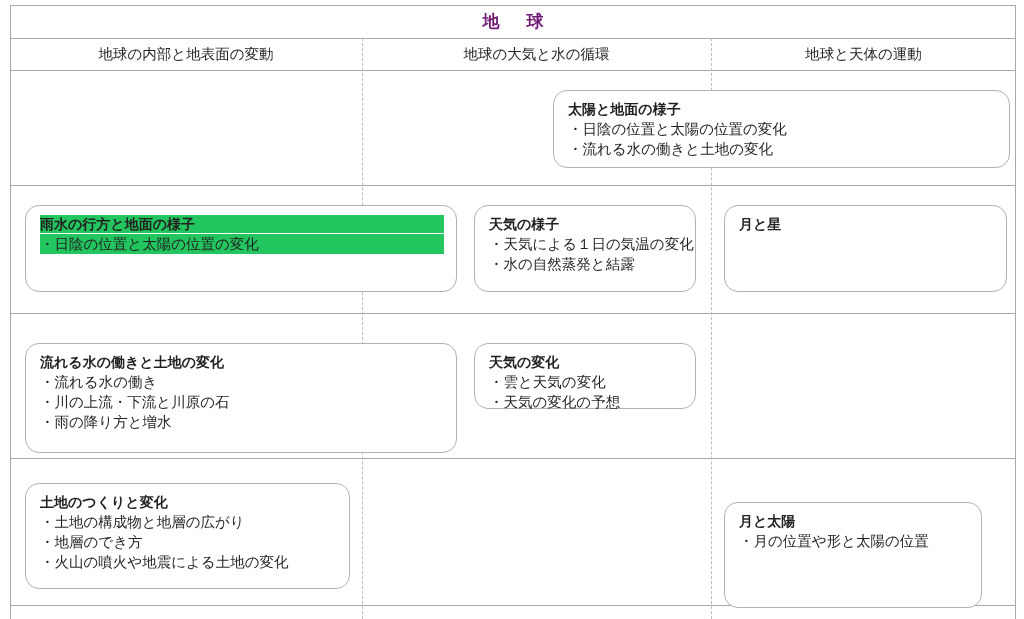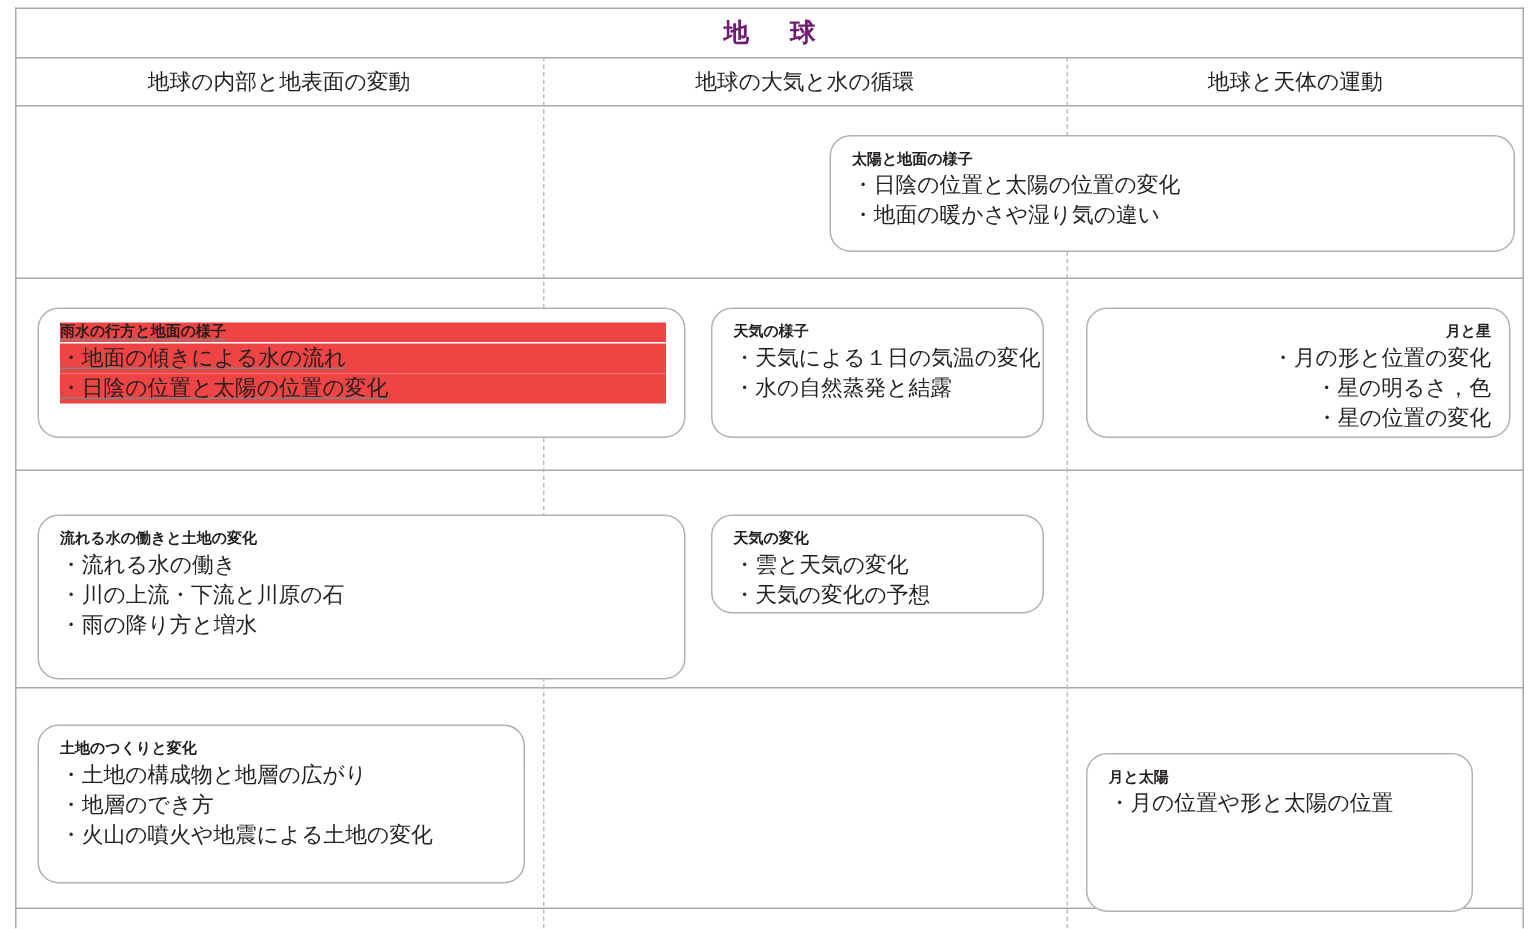--- a/index.html
+++ b/index.html
@@ -97,21 +97,21 @@
   
   .box {
     position: absolute;
     box-sizing: border-box;
     border: 1.5px solid #b0b2b5;
     border-radius: 14px;
     background: #ffffff;
     padding: 9px 12px 8px 14px;
   }
   .box .box-title {
-    font-size: 10px;
+    font-size: 14px;
     font-weight: bold;
     line-height: 1.30;
     color: #231f20;
     white-space: nowrap;
   }
   .box ul.box-items {
     list-style: none;
     margin: 1px 0 0 0;
     padding: 0;
   }
@@ -122,32 +122,31 @@
     white-space: pre;
     text-indent: 0;
   }
   .box ul.box-items li.cont {
     padding-left: 1.05em;     
   }
 
   
   .box.marked .box-title,
   .box.marked ul.box-items li {
-    text-decoration: underline;
     text-decoration-color: #808285;
     text-underline-offset: 2px;
     text-decoration-thickness: 1px;
-    background: #ef4444;
+    background: #22c55e;
   }
 
   
   #box-taiyou-jimen { left: 553px; top: 90px;  width: 457px; height: 78px; }
   #box-amamizu      { left: 25px;  top: 205px; width: 432px; height: 87px; }
   #box-tenki-yousu  { left: 474px; top: 205px; width: 222px; height: 87px; }
-  #box-tsuki-hoshi  { left: 724px; top: 205px; width: 283px; height: 87px; text-align: right; }
+  #box-tsuki-hoshi  { left: 724px; top: 205px; width: 283px; height: 87px; }
   #box-nagareru     { left: 25px;  top: 343px; width: 432px; height: 110px; }
   #box-tenki-henka  { left: 474px; top: 343px; width: 222px; height: 66px; }
   #box-tochi        { left: 25px;  top: 483px; width: 325px; height: 106px; }
   #box-tsuki-taiyou { left: 724px; top: 502px; width: 258px; height: 106px; }
 </style>
 </head>
 <body>
 
 <div class="page">
 
@@ -170,47 +169,41 @@
   <div class="col-head-band">
     <div class="col-head c0">地球の内部と地表面の変動</div>
     <div class="col-head c1">地球の大気と水の循環</div>
     <div class="col-head c2">地球と天体の運動</div>
   </div>
 
   <div class="box" id="box-taiyou-jimen">
     <div class="box-title">太陽と地面の様子</div>
     <ul class="box-items">
       <li>・日陰の位置と太陽の位置の変化</li>
-      <li>・地面の暖かさや湿り気の違い</li>
+      <li>・流れる水の働きと土地の変化</li>
     </ul>
   </div>
 
   <div class="box marked" id="box-amamizu">
     <div class="box-title">雨水の行方と地面の様子</div>
     <ul class="box-items">
-      <li>・地面の傾きによる水の流れ</li>
       <li>・日陰の位置と太陽の位置の変化</li>
     </ul>
   </div>
 
   <div class="box" id="box-tenki-yousu">
     <div class="box-title">天気の様子</div>
     <ul class="box-items">
       <li>・天気による１日の気温の変化</li>
       <li>・水の自然蒸発と結露</li>
     </ul>
   </div>
 
   <div class="box" id="box-tsuki-hoshi">
     <div class="box-title">月と星</div>
-    <ul class="box-items">
-      <li>・月の形と位置の変化</li>
-      <li>・星の明るさ，色</li>
-      <li>・星の位置の変化</li>
-    </ul>
   </div>
 
   <div class="box" id="box-nagareru">
     <div class="box-title">流れる水の働きと土地の変化</div>
     <ul class="box-items">
       <li>・流れる水の働き</li>
       <li>・川の上流・下流と川原の石</li>
       <li>・雨の降り方と増水</li>
     </ul>
   </div>

